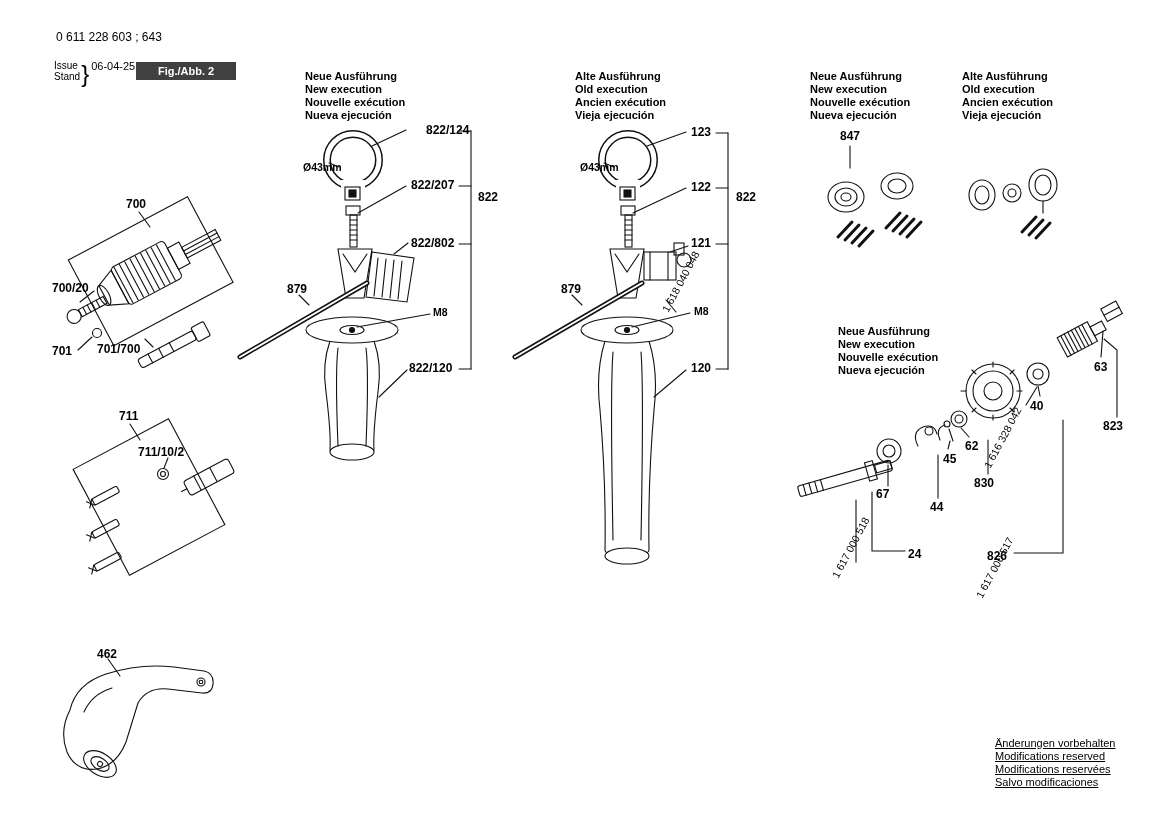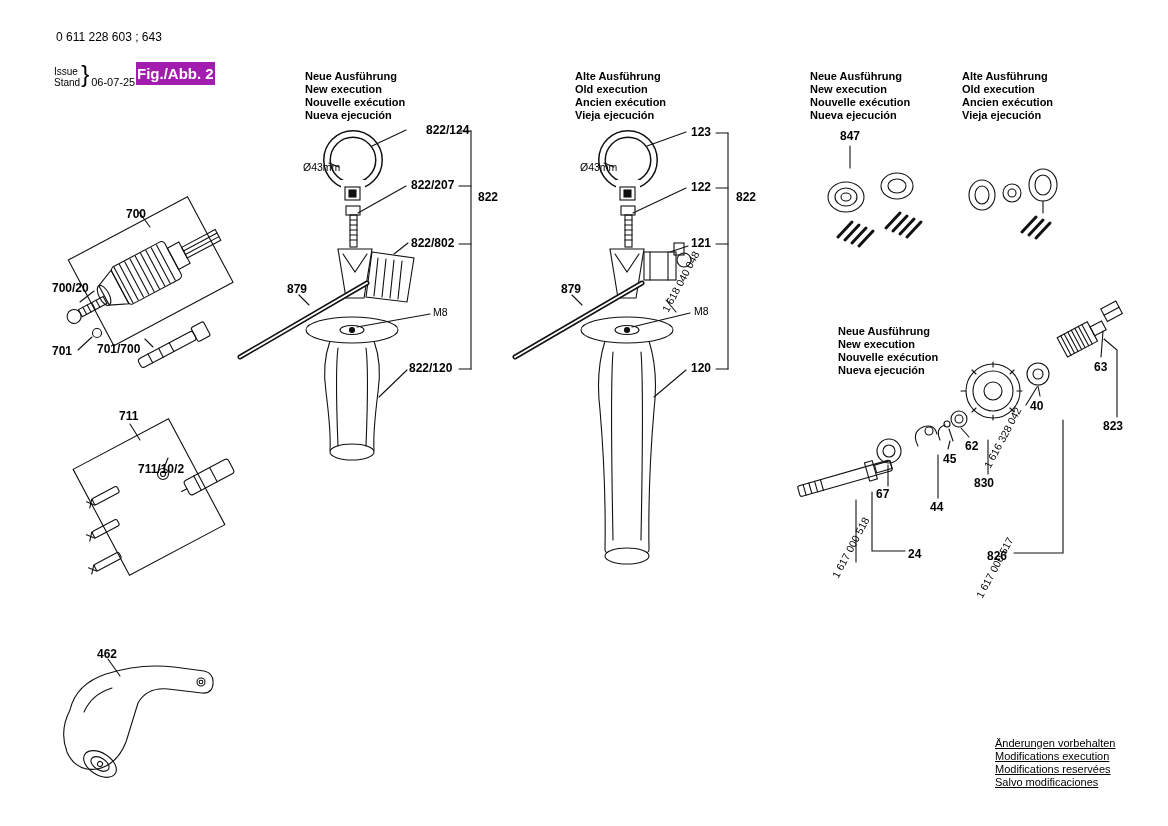--- a/index.html
+++ b/index.html
@@ -1,30 +1,30 @@
 <!DOCTYPE html>
 <html><head>
 <meta charset="utf-8">
 <style>
   html,body{margin:0;padding:0;background:#ffffff;}
   #canvas{position:relative;width:1168px;height:826px;background:#fff;
           font-family:"Liberation Sans",sans-serif;color:#000;overflow:hidden;}
   .art{position:absolute;left:0;top:0;width:1168px;height:826px;}
   .lbl{position:absolute;font-size:12px;font-weight:bold;white-space:nowrap;}
-  .sm{font-size:10.5px;font-weight:normal;}
+  .sm{font-size:10.5px;font-weight:bold;}
   .rot{font-size:10.5px;font-weight:normal;transform-origin:0 100%;transform:rotate(-62deg);}
   .legend{position:absolute;font-size:11px;font-weight:bold;line-height:13px;white-space:nowrap;}
   .footer{position:absolute;left:995px;top:737px;font-size:11px;font-weight:normal;line-height:13px;white-space:nowrap;text-decoration:underline;}
   .hdr-order{position:absolute;left:56px;top:30px;font-size:12px;font-weight:normal;}
-  .hdr-issue{position:absolute;left:54px;top:60px;display:flex;align-items:flex-end;}
+  .hdr-issue{position:absolute;left:54px;top:60px;display:flex;align-items:flex-start;}
   .issue-words{display:flex;flex-direction:column;font-size:10px;line-height:11px;}
   .brace{font-size:24px;font-weight:300;margin:0 2px 0 1px;}
   .hdr-date{font-size:11px;}
-  .figbox{position:absolute;left:136px;top:62px;background:#a21caf;color:#fff;
-          font-weight:bold;font-size:15px;padding:3px 1px;}
+  .figbox{position:absolute;left:136px;top:62px;background:#404040;color:#fff;
+          font-weight:bold;font-size:11px;padding:3px 22px;}
 </style>
 </head>
 <body>
 
 <div id="canvas">
 
   <svg class="art" viewBox="0 0 1168 826">
     <g stroke="#111" fill="none" stroke-width="1.1" stroke-linecap="round">
 
       <g>
@@ -297,21 +297,21 @@
     </g>
   </svg>
 
   <div class="hdr-order">0 611 228 603 ; 643</div>
   <div class="hdr-issue">
     <span class="issue-words">
       <span>Issue</span>
       <span>Stand</span>
     </span>
     <span class="brace">}</span>
-    <span class="hdr-date">06-07-25</span>
+    <span class="hdr-date">06-04-25</span>
   </div>
   <div class="figbox">Fig./Abb. 2</div>
 
   <div class="legend" style="left:305px;top:70px">
     <div>Neue Ausführung</div>
     <div>New execution</div>
     <div>Nouvelle exécution</div>
     <div>Nueva ejecución</div>
   </div>
   <div class="legend" style="left:575px;top:70px">
@@ -332,27 +332,27 @@
     <div>Ancien exécution</div>
     <div>Vieja ejecución</div>
   </div>
   <div class="legend" style="left:838px;top:325px">
     <div>Neue Ausführung</div>
     <div>New execution</div>
     <div>Nouvelle exécution</div>
     <div>Nueva ejecución</div>
   </div>
 
-  <div class="lbl" style="left:126px;top:207px">700</div>
+  <div class="lbl" style="left:126px;top:197px">700</div>
   <div class="lbl" style="left:52px;top:281px">700/20</div>
   <div class="lbl" style="left:52px;top:344px">701</div>
   <div class="lbl" style="left:97px;top:342px">701/700</div>
 
   <div class="lbl" style="left:119px;top:409px">711</div>
-  <div class="lbl" style="left:138px;top:462px">711/10/2</div>
+  <div class="lbl" style="left:138px;top:445px">711/10/2</div>
 
   <div class="lbl" style="left:97px;top:647px">462</div>
 
   <div class="lbl" style="left:426px;top:123px">822/124</div>
   <div class="lbl sm" style="left:303px;top:161px">Ø43mm</div>
   <div class="lbl" style="left:411px;top:178px">822/207</div>
   <div class="lbl" style="left:478px;top:190px">822</div>
   <div class="lbl" style="left:411px;top:236px">822/802</div>
   <div class="lbl" style="left:287px;top:282px">879</div>
   <div class="lbl sm" style="left:433px;top:306px">M8</div>
@@ -379,18 +379,18 @@
   <div class="lbl" style="left:876px;top:487px">67</div>
   <div class="lbl" style="left:930px;top:500px">44</div>
   <div class="lbl" style="left:908px;top:547px">24</div>
   <div class="lbl" style="left:987px;top:549px">826</div>
   <div class="lbl rot" style="left:992px;top:458px">1 616 328 042</div>
   <div class="lbl rot" style="left:840px;top:568px">1 617 000 518</div>
   <div class="lbl rot" style="left:984px;top:588px">1 617 000 517</div>
 
   <div class="footer">
     <div>Änderungen vorbehalten</div>
-    <div>Modifications execution</div>
+    <div>Modifications reserved</div>
     <div>Modifications reservées</div>
     <div>Salvo modificaciones</div>
   </div>
 
 </div>
 
 </body></html>

